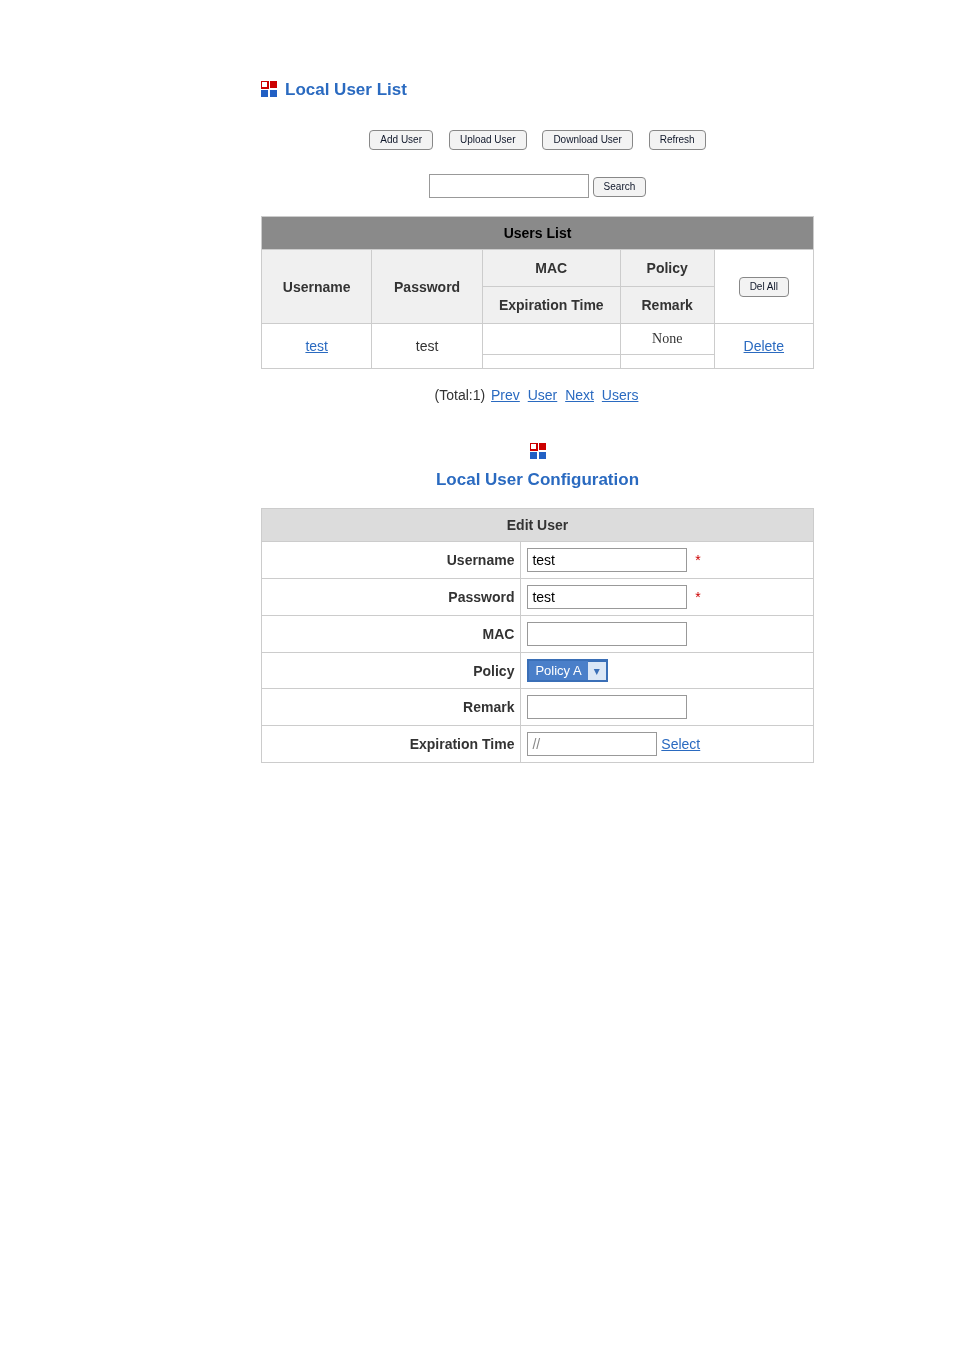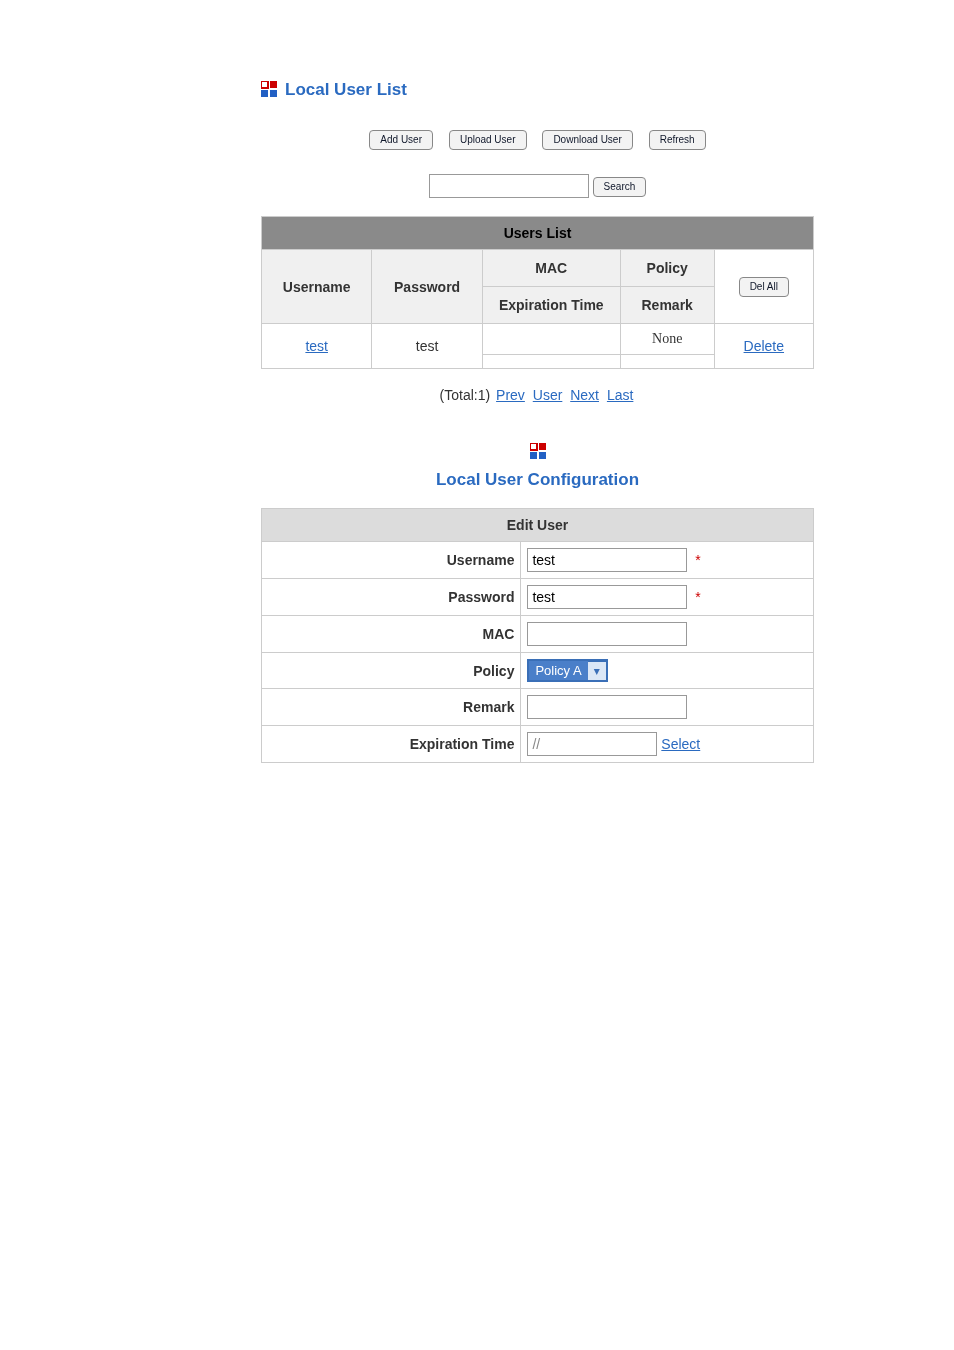--- a/index.html
+++ b/index.html
@@ -232,21 +232,21 @@
         <td class="narrow"></td>
       </tr>
     </tbody>
   </table>
 
   <div class="pager">
     <span>(Total:1)</span>
     <a class="link">Prev</a>
     <a class="link">User</a>
     <a class="link">Next</a>
-    <a class="link">Last</a>
+    <a class="link">Users</a>
   </div>
 
   <div class="section-head" style="margin-bottom:18px;flex-direction:column;">
     <span>
       <svg viewBox="0 0 16 16">
         <rect x="0" y="0" width="7" height="7" fill="#fff" stroke="#c00" stroke-width="2"></rect>
         <rect x="9" y="0" width="7" height="7" fill="#c00"></rect>
         <rect x="0" y="9" width="7" height="7" fill="#2260c4"></rect>
         <rect x="9" y="9" width="7" height="7" fill="#2260c4"></rect>
       </svg>

